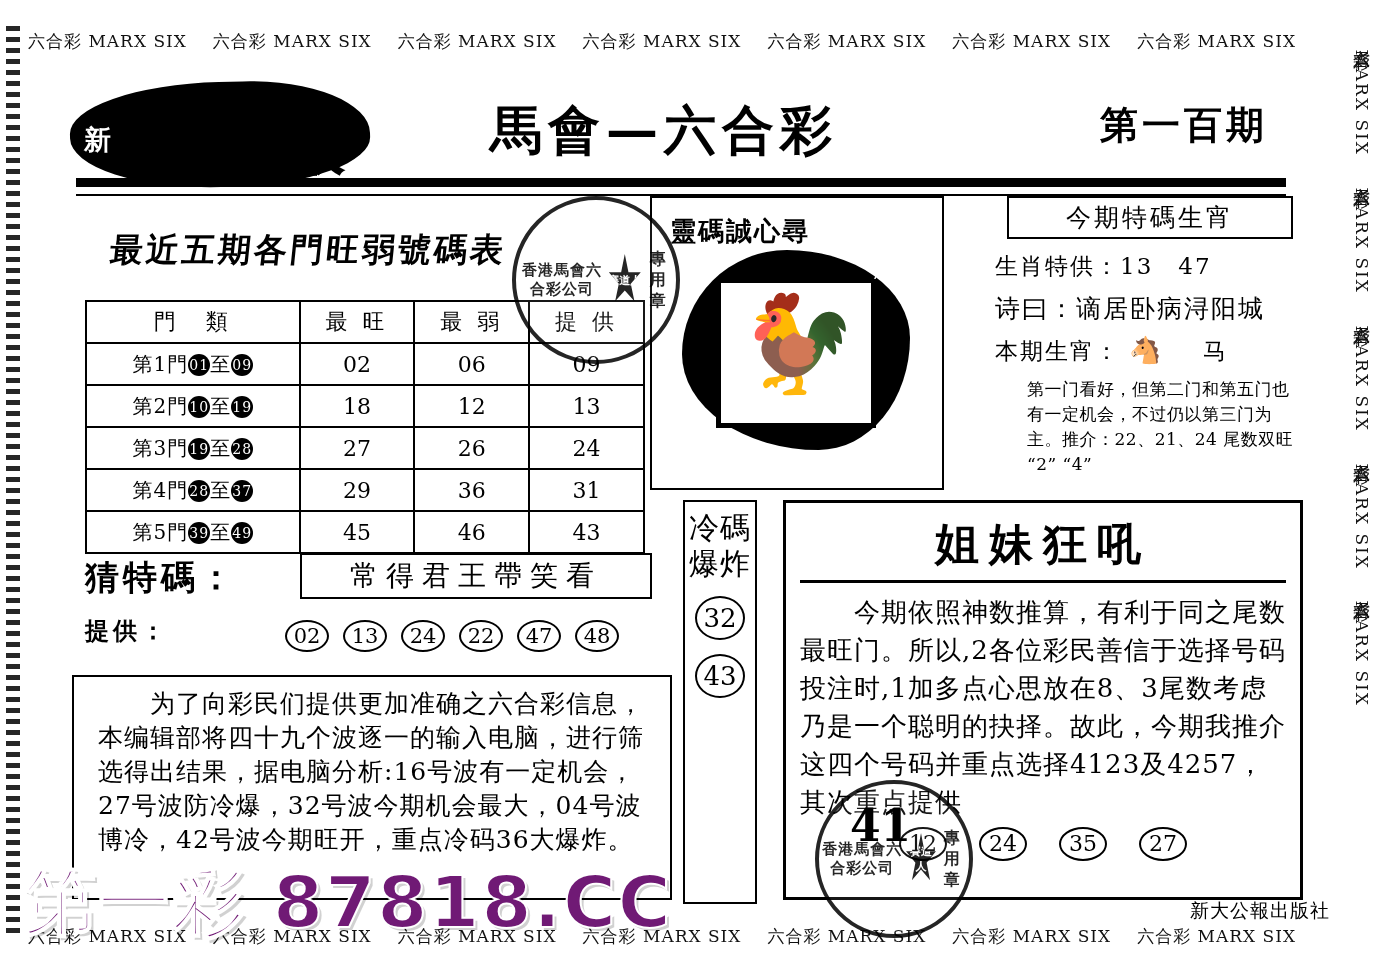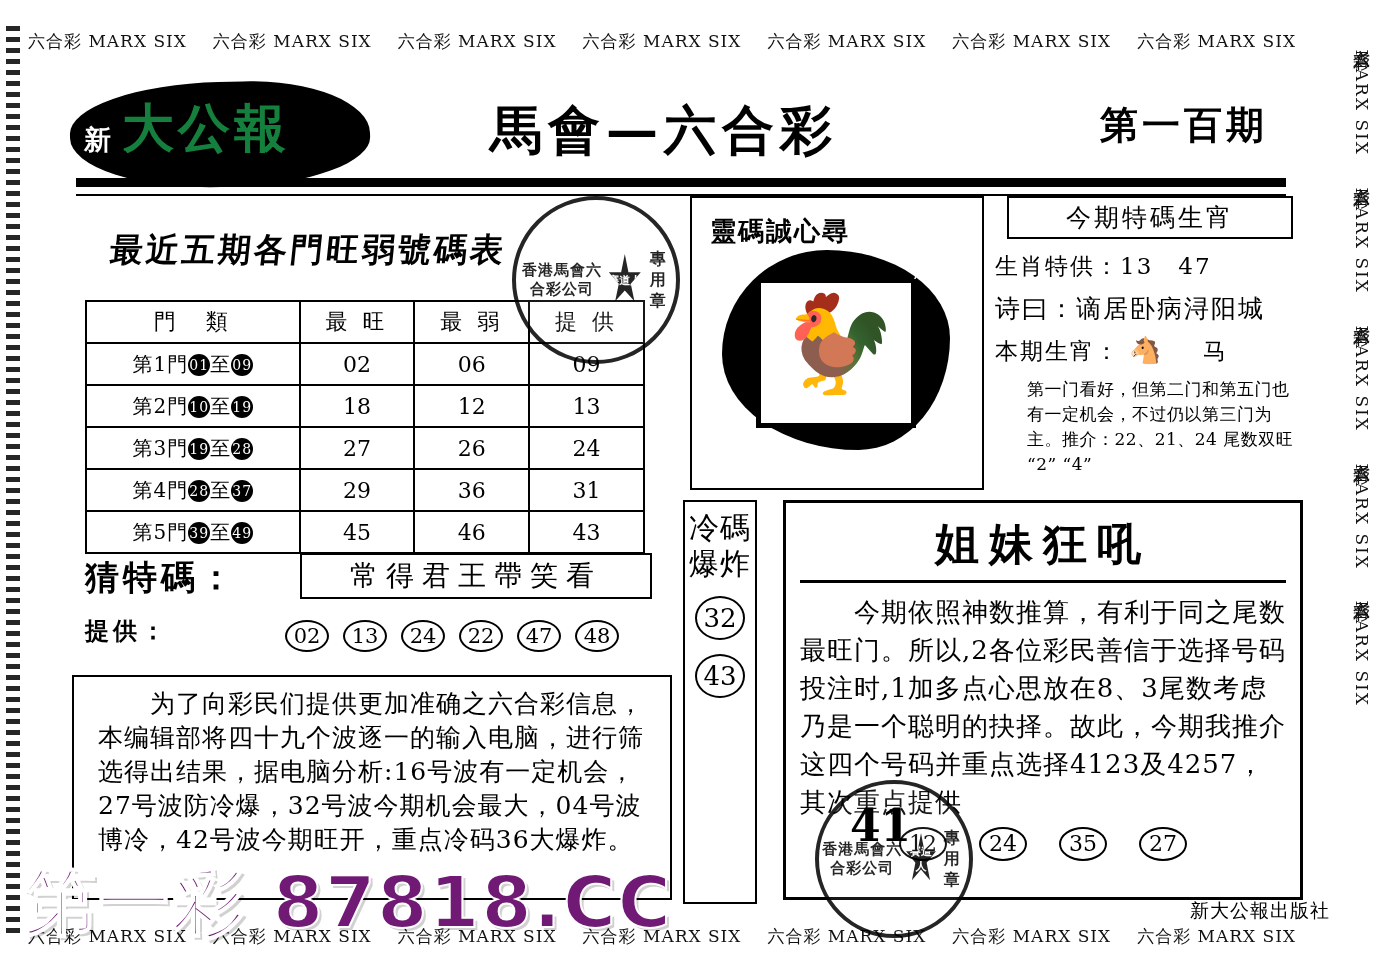--- a/index.html
+++ b/index.html
@@ -52,21 +52,21 @@
     position:absolute;left:10px;top:0;width:300px;height:105px;
     background:#000;
     border-radius:50% 42% 46% 50% / 46% 52% 44% 50%;
     transform:rotate(-1.5deg);
   }
   .logo-xin{
     position:absolute;left:24px;top:40px;color:#fff;font-size:27px;
     font-family:"DejaVu Serif",serif;font-weight:bold;
   }
   .logo-main{
-    position:absolute;left:62px;top:12px;color:#15803d;font-size:52px;font-weight:bold;
+    position:absolute;left:62px;top:12px;color:#000000;font-size:72px;font-weight:bold;
     letter-spacing:4px;font-family:"DejaVu Serif",serif;
   }
   .title-center{
     position:absolute;left:430px;top:14px;font-size:52px;font-weight:bold;letter-spacing:6px;
   }
   .issue{
     position:absolute;left:1040px;top:18px;font-size:38px;font-weight:bold;letter-spacing:4px;
   }
   .rule-bar{
     position:absolute;left:16px;top:96px;width:1210px;height:9px;background:#000;
@@ -119,21 +119,21 @@
     text-align:center;
   }
   .cold-title{font-size:30px;line-height:36px;padding-top:8px;letter-spacing:1px;}
   .cold-ball{
     width:46px;height:40px;border:2px solid #000;border-radius:50%;margin:14px auto 0 auto;
     font-size:26px;line-height:40px;
   }
 
   
   .img-box{
-    position:absolute;left:690px;top:196px;width:290px;height:290px;border:2px solid #000;
+    position:absolute;left:650px;top:196px;width:290px;height:290px;border:2px solid #000;
     overflow:hidden;background:#fff;
   }
   .img-title{position:absolute;left:18px;top:16px;font-size:26px;font-weight:bold;letter-spacing:2px;}
   .blob{
     position:absolute;left:30px;top:52px;width:228px;height:200px;background:#000;
     border-radius:46% 54% 40% 60% / 52% 44% 56% 48%;
   }
   .inner-frame{
     position:absolute;left:64px;top:80px;width:150px;height:140px;background:#fff;border:5px solid #000;
   }

